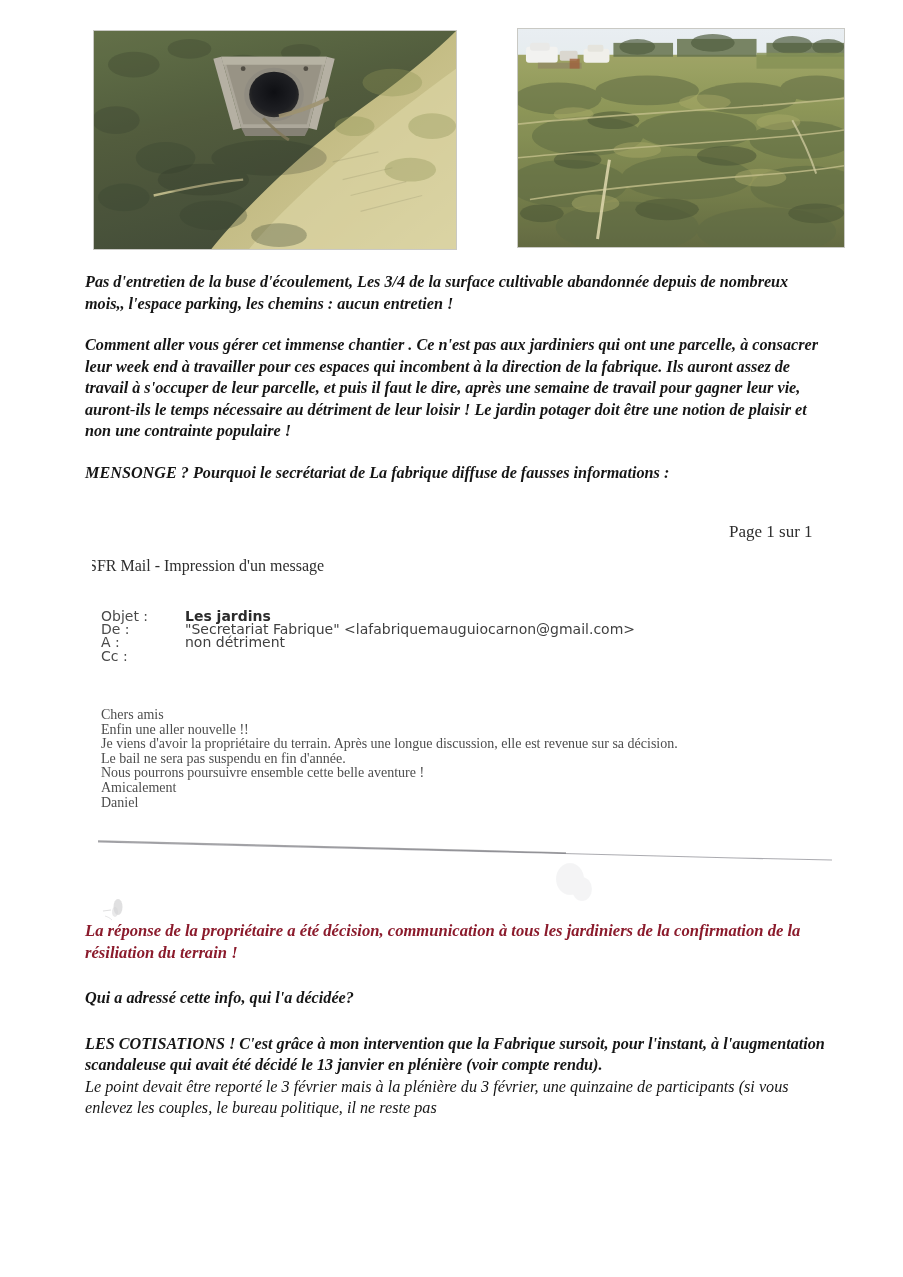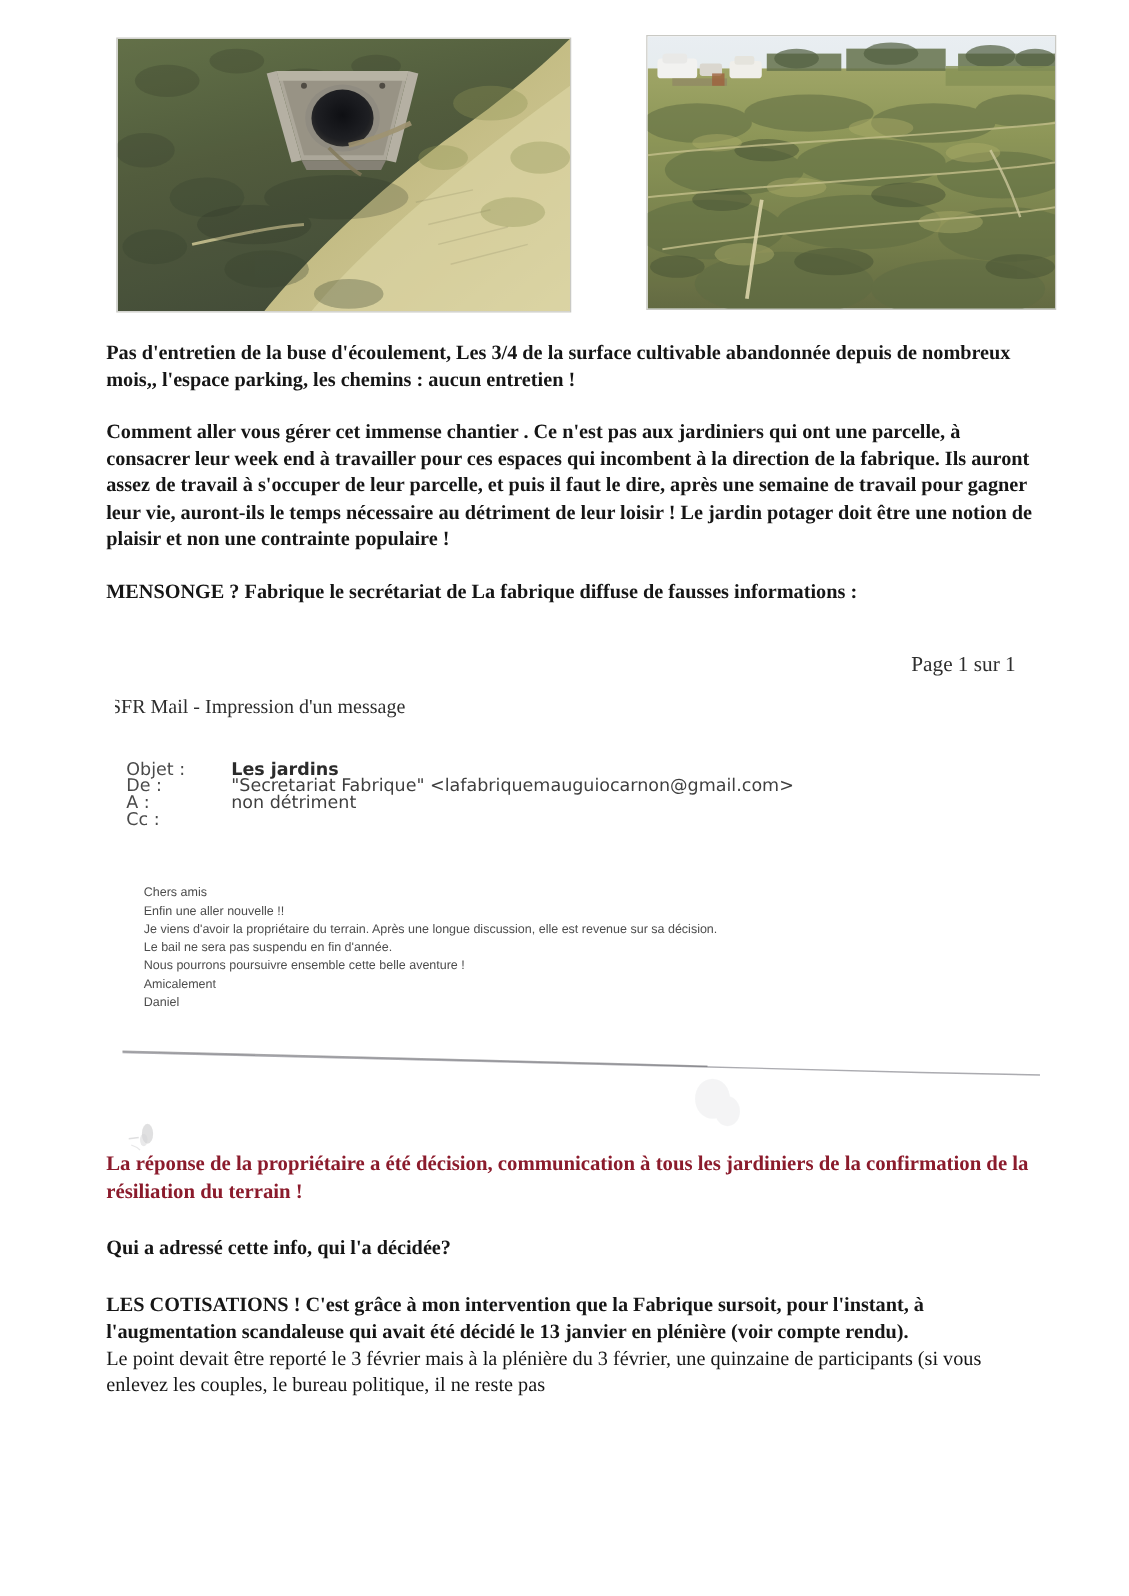--- a/index.html
+++ b/index.html
@@ -33,20 +33,21 @@
 
   #photo-culvert { left: 93px; top: 30px; width: 364px; height: 220px; }
   #photo-field   { left: 517px; top: 28px; width: 328px; height: 220px; }
 
   
   .doc-body {
     position: absolute;
     left: 85px;
     top: 272px;
     width: 745px;
+    font-style: italic;
   }
   .para {
     font-family: "Liberation Serif", serif;
     font-size: 16.2px;
     line-height: 21.5px;
     color: #161616;
     margin: 0;
   }
   .para.bold { font-weight: bold; }
   .gap-sm { height: 20px; }
@@ -105,24 +106,24 @@
     line-height: 13.2px;
     color: #4a4a4a;
   }
   .meta-row { display: flex; }
   .meta-label { width: 84px; flex: 0 0 84px; color: #4a4a4a; }
   .meta-value { color: #3f3f3f; }
   .meta-value.subject { font-weight: bold; color: #2b2b2b; }
 
   .mail-body {
     position: absolute;
-    left: 115px;
+    left: 101px;
     top: 188px;
-    font-family: Liberation Sans, sans-serif;
-    font-size: 10px;
+    font-family: Liberation Serif, serif;
+    font-size: 14px;
     line-height: 14.6px;
     color: #4d4d4d;
   }
   .mail-body div { white-space: nowrap; }
 
   
   .scan-line {
     position: absolute;
     left: 96px;
     top: 316px;
@@ -298,21 +299,21 @@
       <rect x="0" y="0" width="328" height="220" fill="#ffffff" opacity="0.05"></rect>
     </svg>
   </div>
 </div>
 
 <div class="doc-body">
   <p class="para bold">Pas d'entretien de la buse d'écoulement, Les 3/4 de la surface cultivable abandonnée depuis de nombreux mois,, l'espace parking, les chemins : aucun entretien !</p>
   <div class="gap-sm"></div>
   <p class="para bold">Comment aller vous gérer cet immense chantier .  Ce n'est pas aux jardiniers qui ont une parcelle, à consacrer leur week end à travailler  pour ces espaces qui incombent à la direction de la fabrique. Ils auront assez de travail à s'occuper de leur parcelle, et puis il faut le dire, après une semaine de travail pour gagner leur vie, auront-ils le temps nécessaire au détriment de leur loisir ! Le jardin potager doit être une notion de plaisir et non une contrainte populaire !</p>
   <div class="gap-sm"></div>
-  <p class="para bold">MENSONGE ? Fabrique le secrétariat de La fabrique diffuse de fausses informations :</p>
+  <p class="para bold">MENSONGE ? Pourquoi le secrétariat de La fabrique diffuse de fausses informations :</p>
 </div>
 
 <div class="scan-block">
 
   <div class="scan-header">
     <div class="scan-title">SFR Mail - Impression d'un message</div>
     <div class="scan-page">Page 1 sur 1</div>
   </div>
 
   <div class="mail-meta">

